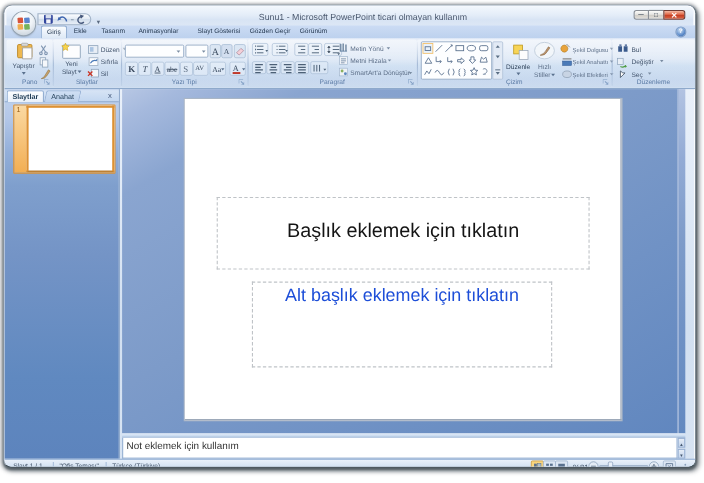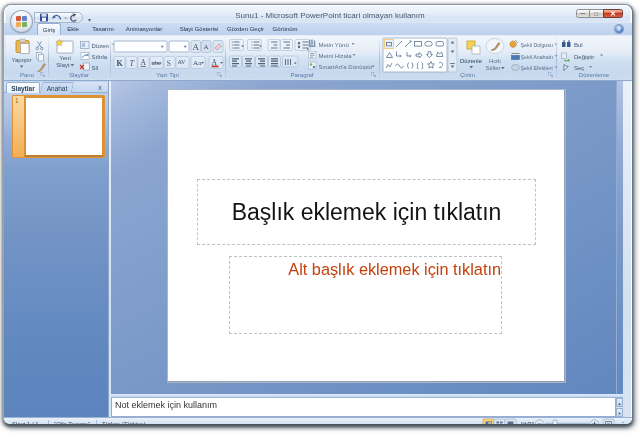--- a/index.html
+++ b/index.html
@@ -62,23 +62,23 @@
 #thumbwrap { position:absolute; left:8px; top:14px; width:93px; height:63px; }
 #thumbsel { position:absolute; left:0; top:0; width:100%; height:100%; background:linear-gradient(180deg,#fbd9a2,#f2ae53); border:1px solid #dd9336; border-radius:1px;}
 #thumb { position:absolute; left:12px; top:1px; width:80px; height:61px; background:#fff; border:2px solid #dc9134; border-bottom-color:#bc8034; }
 
 #editor { position:absolute; left:107px; top:0; width:505px; height:313px;
   background:linear-gradient(150deg, #b7c7e4 0%, #a5b9dd 5%, #8aa5d0 16%, #7d9bc9 45%, #7092c5 70%, #6187bf 100%); }
 #slide { position:absolute; left:57px; top:9px; width:397px; height:292px; background:#fff;
   border-right:1px solid #93a0b2; border-bottom:1px solid #93a0b2; box-shadow:0 0 0 1px #aab6c6; }
 .ph { position:absolute; border:1px dashed #bfc3c7; }
 #ph-title { left:29px; top:89px; width:339px; height:66px; }
-#ph-title .t { position:absolute; width:100%; top:19px; text-align:center; font-size:23px; color:#141414; }
+#ph-title .t { position:absolute; width:100%; top:19px; text-align:center; font-size:18px; color:#141414; }
 #ph-sub { left:61px; top:166px; width:273px; height:78px; }
-#ph-sub .t { position:absolute; width:100%; top:3px; text-align:right; font-size:16.3px; color:#c2410c; }
+#ph-sub .t { position:absolute; width:100%; top:3px; text-align:center; font-size:16.3px; color:#1d4ed8; }
 
 #notessplit { position:absolute; left:107px; width:512px; top:313px; height:4px; background:linear-gradient(#e2ecf8,#c2d6ee); border-bottom:1px solid #9db6d8;}
 #notes { position:absolute; left:107px; width:505px; top:317px; height:19px; background:#fff; border:1px solid #93aed2; border-top:none; }
 #notes .t { position:absolute; left:3px; top:2px; font-size:9px; color:#333; }
 
 #statusbar { position:absolute; left:0; top:412px; width:628px; height:15px;
   background:linear-gradient(#eaf1fa, #d3e1f2 45%, #b8cde9); border-top:1px solid #98b2d6;
   font-size:6px; color:#3c4d63; }
 .sbsep { position:absolute; top:2px; bottom:2px; width:1px; background:#a9bedb; }
 </style>

